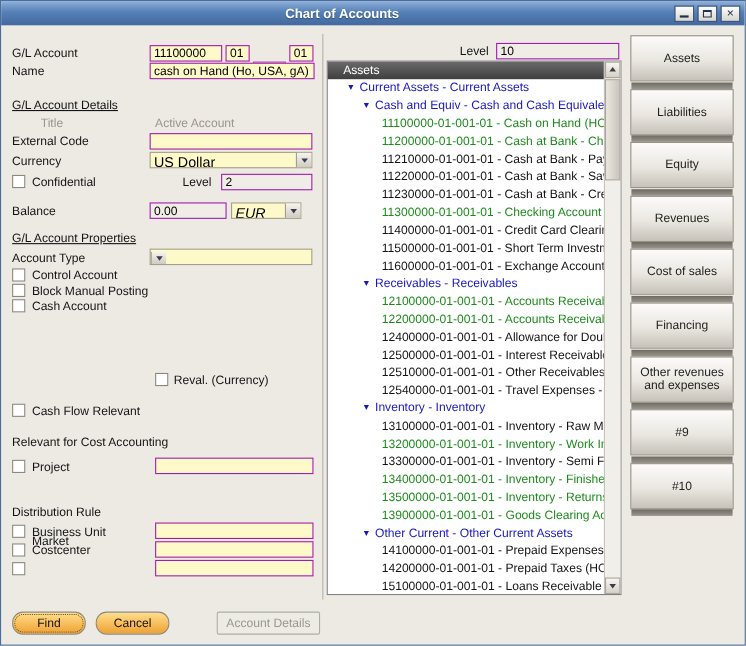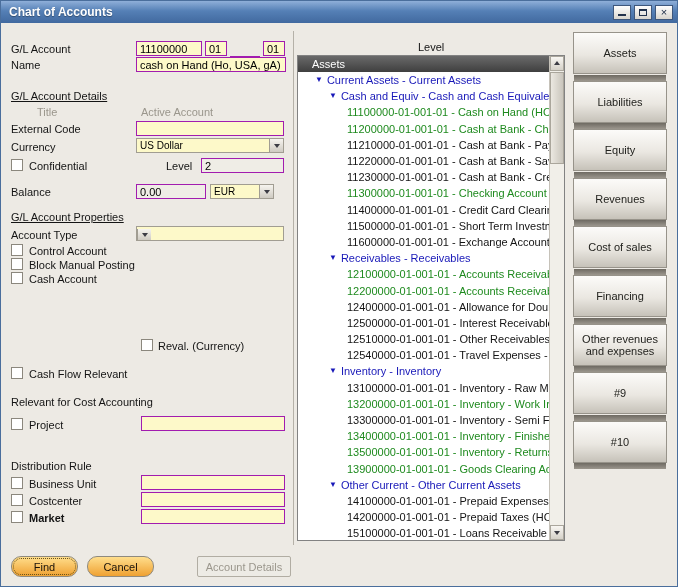--- a/index.html
+++ b/index.html
@@ -3,40 +3,40 @@
 <meta charset="utf-8">
 <style>
   * { margin:0; padding:0; box-sizing:border-box; }
   html,body { width:678px; height:587px; font-family:"Liberation Sans", sans-serif; background:#fff; }
   .window { position:absolute; top:0; left:0; width:678px; height:587px; background:#EDEAE4; border:1px solid #4A6E9C; overflow:hidden; }
 
   .titlebar { position:absolute; top:0; left:0; right:0; height:22px;
     background:linear-gradient(#8FAFD9 0%, #5580B6 45%, #41699F 100%);
     display:flex; align-items:center; padding:0 4px; }
   .titlebar .title { color:#fff; font-weight:bold; font-size:12px; padding-left:4px; flex:1;
-    text-shadow:0 1px 1px rgba(0,0,0,.35); }
+    text-shadow:0 1px 1px rgba(0,0,0,.35);text-align:center; }
   .win-controls { display:flex; gap:3px; }
   .win-btn { width:18px; height:15px; background:linear-gradient(#FEFEFE,#D8D5CE);
     border:1px solid #3E577C; display:flex; align-items:center; justify-content:center;
     font-size:11px; line-height:11px; color:#1a2a44; cursor:default; }
   .glyph-min { width:8px; height:2px; background:#22324c; margin-top:6px; }
   .glyph-restore { width:8px; height:7px; border:1px solid #22324c; border-top-width:2px; }
 
   .label { position:absolute; font-size:11px; color:#141414; white-space:nowrap; line-height:13px; }
   .label.gray { color:#9A968C; }
   .header-u { text-decoration:underline; }
 
   .field { position:absolute; height:15px; border:1px solid #a21caf; background:var(--field-yellow,#FDF9C9);
     font-size:11px; padding:0 3px; color:#000; font-family:inherit; outline:none; }
   .field.readonly { background:var(--readonly-gray,#EFEDE6); }
   .seg { position:static; }
   .seg-row { position:absolute; display:flex; gap:3px; }
 
   .combo { position:absolute; height:15px; border:1px solid #A19D92; background:var(--field-yellow,#FDF9C9); display:flex; }
-  .combo .val { flex:1; font-size:10px; padding:1px 3px 0 3px; overflow:hidden; white-space:nowrap; color:#000; }
+  .combo .val { flex:1; font-size:13px; padding:1px 3px 0 3px; overflow:hidden; white-space:nowrap; color:#000; }
   .combo .btn { width:14px; background:linear-gradient(#F6F4EF,#CFCBC2); border-left:1px solid #A19D92;
     display:flex; align-items:center; justify-content:center; }
   .tri-down { width:0; height:0; border:3.5px solid transparent; border-top:4.5px solid #3c3c44; margin-top:4px; }
   .tri-up-s { width:0; height:0; border:3.5px solid transparent; border-bottom:4.5px solid #3c3c44; margin-bottom:4px; }
 
   .checkbox { position:absolute; width:12px; height:12px; background:#fff; border:1px solid #8B877D; }
 
   .divider { position:absolute; width:1px; background:#B5B1A8; }
 
   .treebox { position:absolute; background:#fff; border:1px solid #828282; }
@@ -120,21 +120,21 @@
       </span>
   </div>
 
   <span class="checkbox" style="left:10px; top:158px;"></span>
   <span class="label" style="left:28px; top:159px;">Confidential</span>
   <span class="label" style="left:165px; top:159px;">Level</span>
   <input class="field readonly" style="left: 200px; top: 157px; width: 83px;" value="2">
 
   <span class="label" style="left:10px; top:185px;">Balance</span>
   <input class="field readonly" style="left: 135px; top: 183px; width: 70px;" value="0.00">
-  <div class="combo" style="left:209px; top:183px; width:64px;">
+  <div class="combo" style="left:209px; top:183px; width:64px;font-style:italic;">
     <span class="val">EUR</span>
     <span class="btn">
         <span class="tri-down"></span>
       </span>
   </div>
 
   <span class="label header-u" style="left:10px; top:210px;">G/L Account Properties</span>
 
   <span class="label" style="left:10px; top:228px;">Account Type</span>
   <div class="combo" style="left:135px; top:225px; width:148px;flex-direction:column;">
@@ -169,26 +169,27 @@
 
   <span class="checkbox" style="left:10px; top:476px;"></span>
   <span class="label" style="left:28px; top:477px;">Business Unit</span>
   <input class="field" style="left: 140px; top: 474px; width: 144px;">
 
   <span class="checkbox" style="left:10px; top:493px;"></span>
   <span class="label" style="left:28px; top:494px;">Costcenter</span>
   <input class="field" style="left: 140px; top: 491px; width: 144px;">
 
   <span class="checkbox" style="left:10px; top:510px;"></span>
-  <span class="label" style="left:28px; top:511px;font-weight:bold;">Market</span>
+  <span class="label" style="left:28px; top:485px;">Market</span>
   <input class="field" style="left: 140px; top: 508px; width: 144px;">
 
   <div class="divider" style="left:292px; top:30px; height:514px;"></div>
 
   <span class="label" style="left:417px; top:40px;">Level</span>
+  <input class="field readonly" style="left: 450px; top: 38px; width: 112px;" value="10">
 
   <div class="treebox" style="left:296px; top:54px; width:268px; height:486px;">
     <div class="tree-header">Assets</div>
     <div class="tree-rows">
         <div class="tree-row category" style="padding-left: 16px;">
           <span class="tri">▼</span>
           <span>Current Assets - Current Assets</span>
         </div>
         <div class="tree-row category" style="padding-left: 30px;">
           <span class="tri">▼</span>

